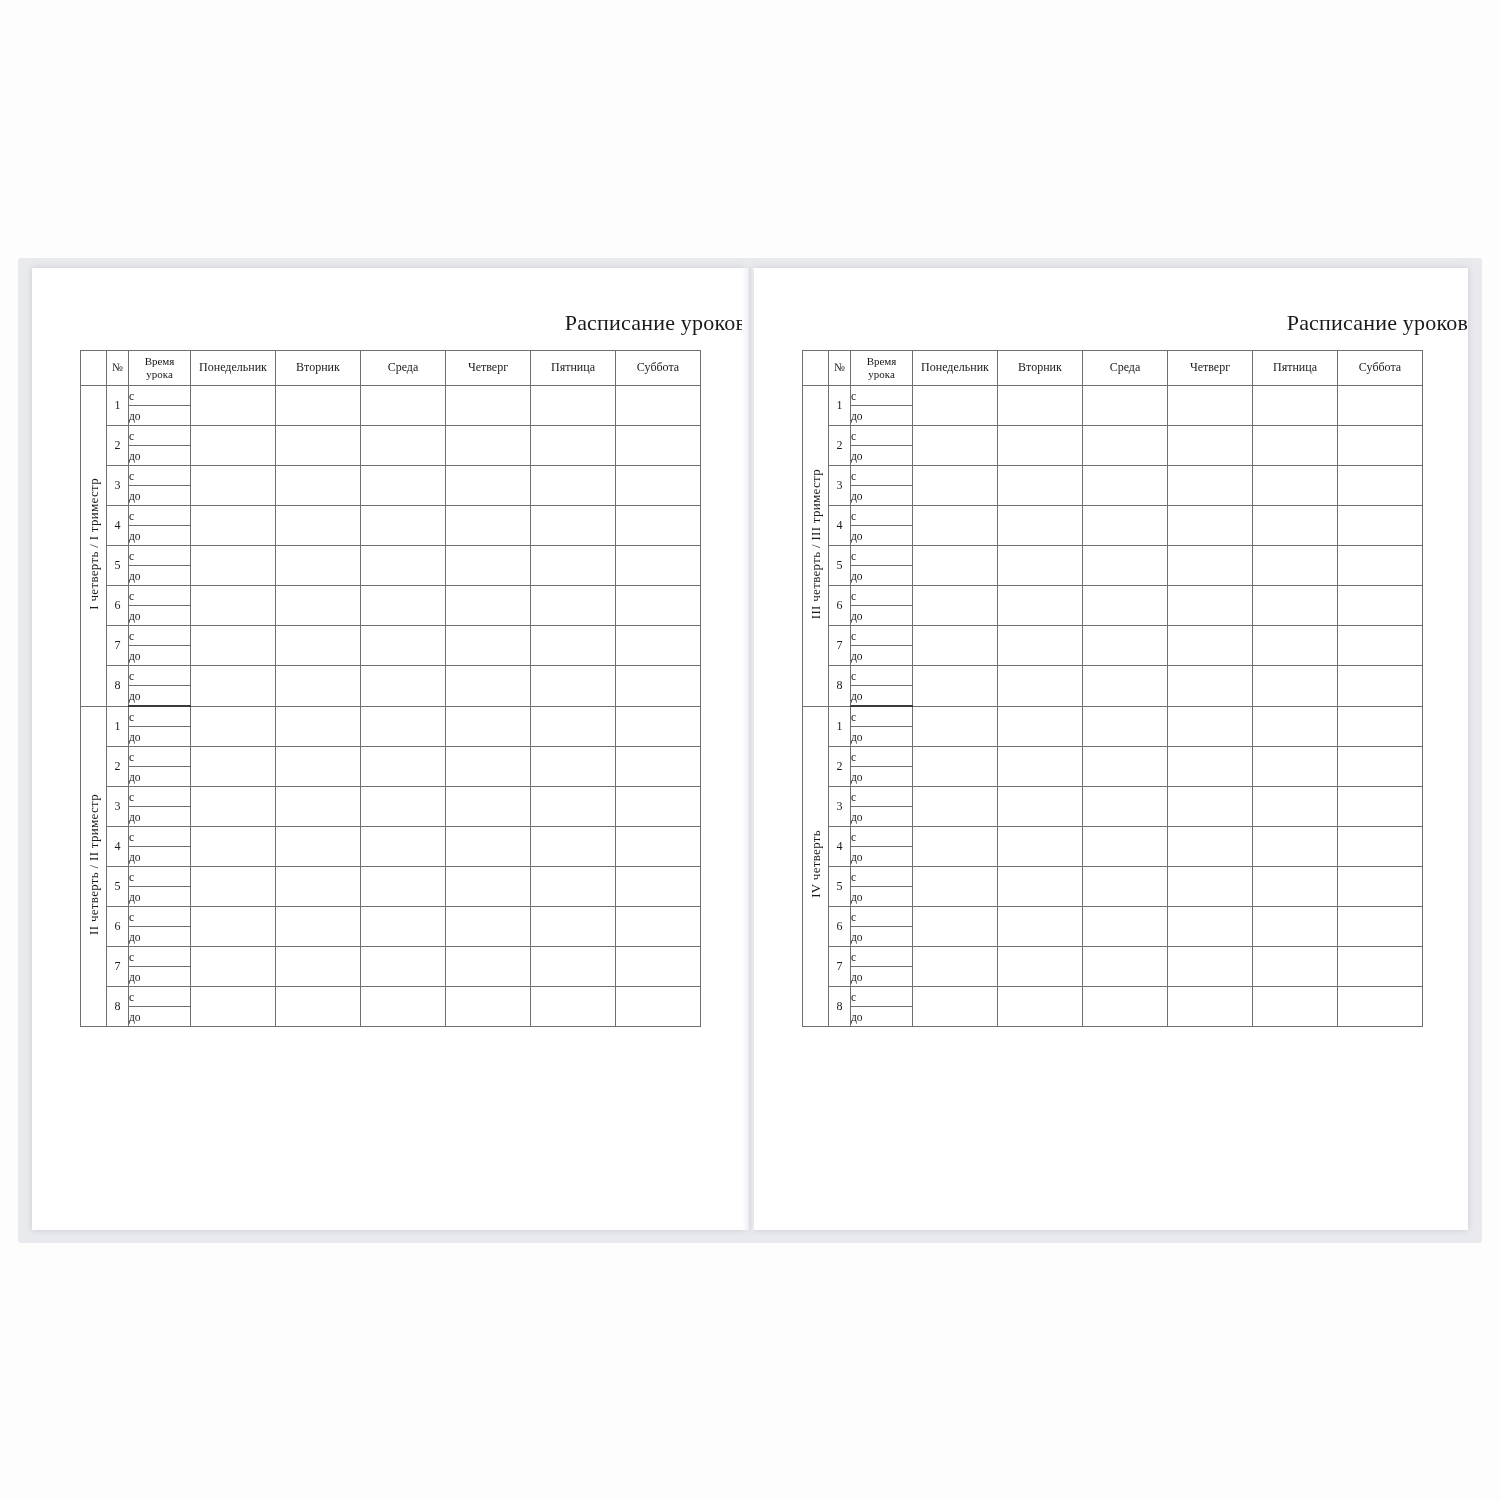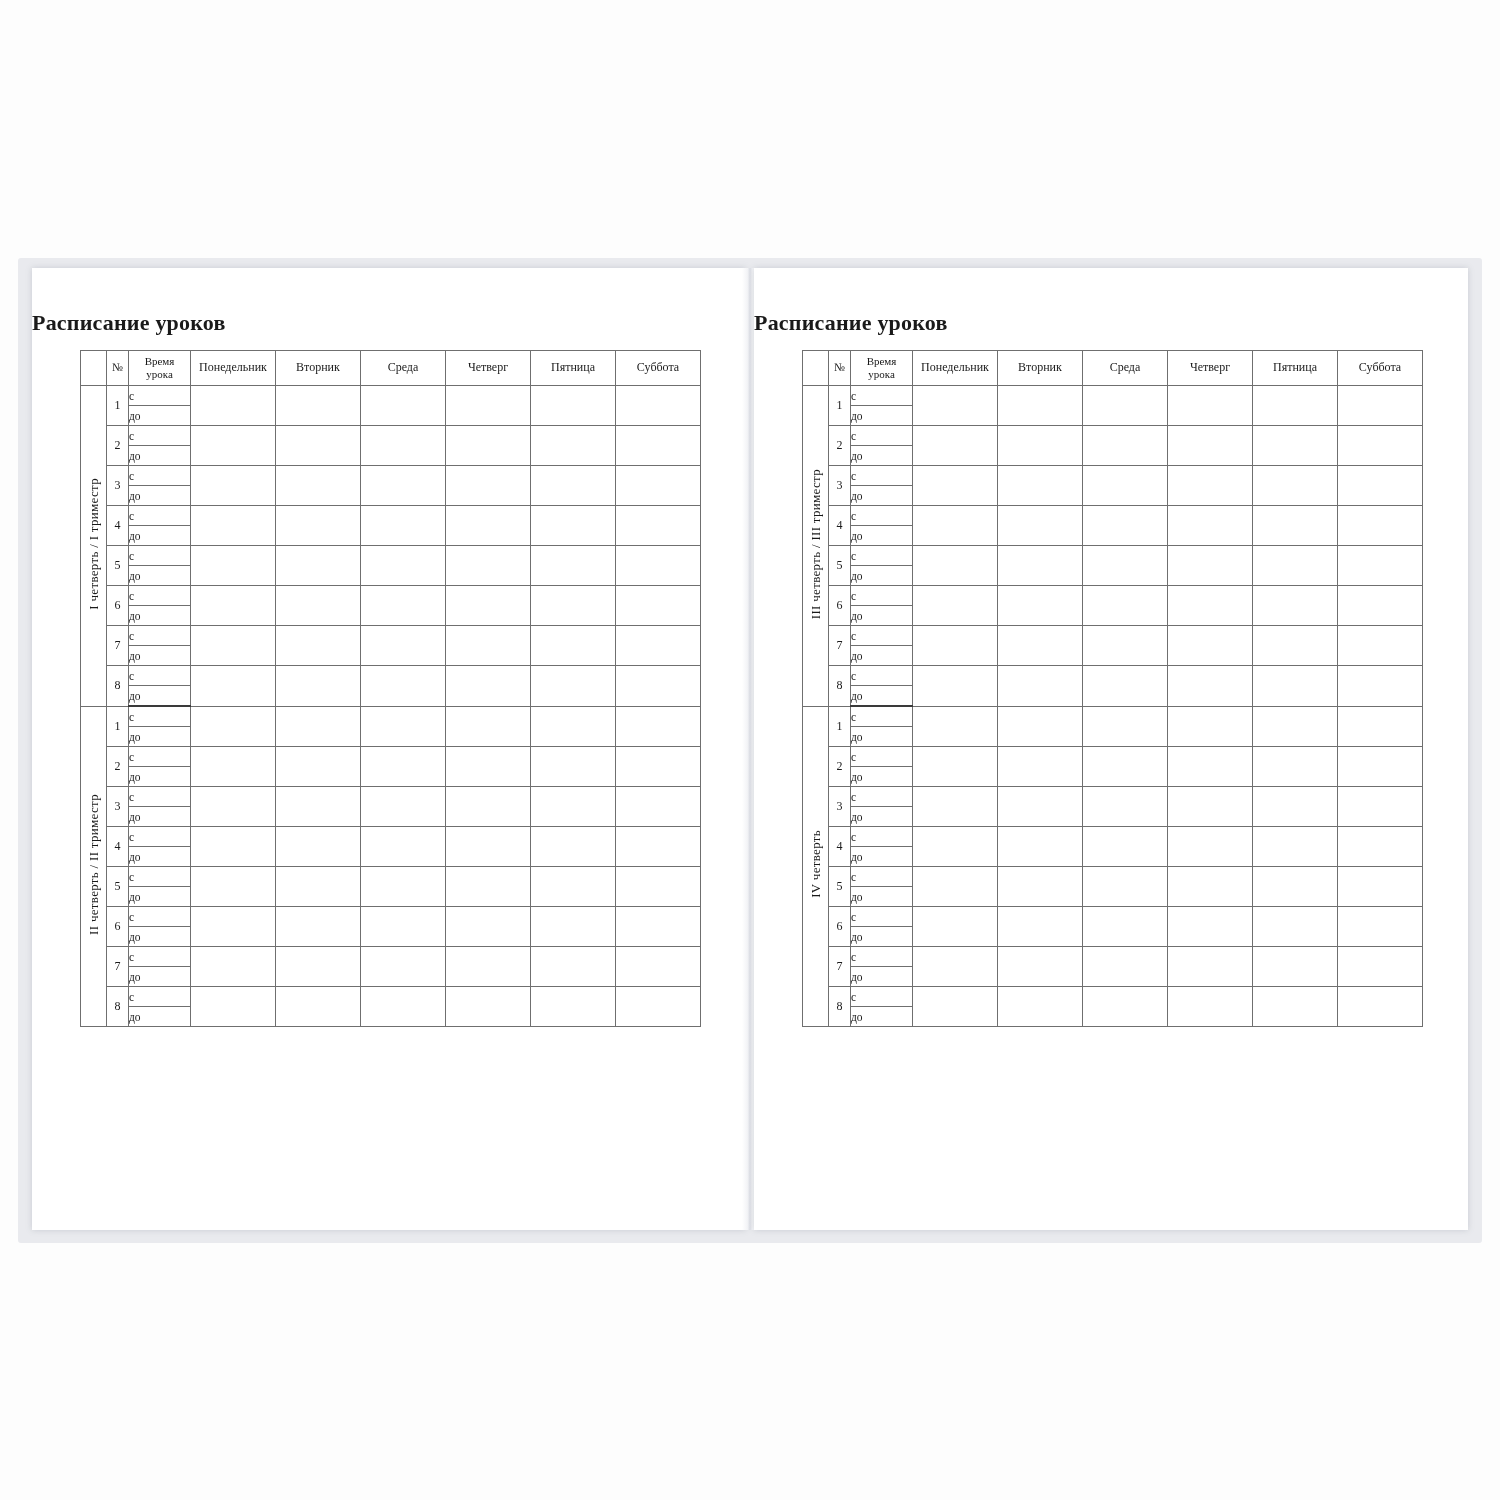--- a/index.html
+++ b/index.html
@@ -50,23 +50,23 @@
     width: 16px;
     height: 962px;
     background: linear-gradient(to right, #ffffff 0%, #f2f3f6 35%, #dcdee5 50%, #f2f3f6 65%, #ffffff 100%);
   }
 
   .page-title {
     position: absolute;
     top: 42px;
     left: 0;
     width: 100%;
-    text-align: left;
+    text-align: right;
     font-size: 22px;
-    font-weight: bold;
+    font-weight: normal;
     letter-spacing: 0.2px;
   }
 
   
   .sched-wrap {
     position: absolute;
     top: 82px;
     left: 48px;
     width: 620px;
   }

